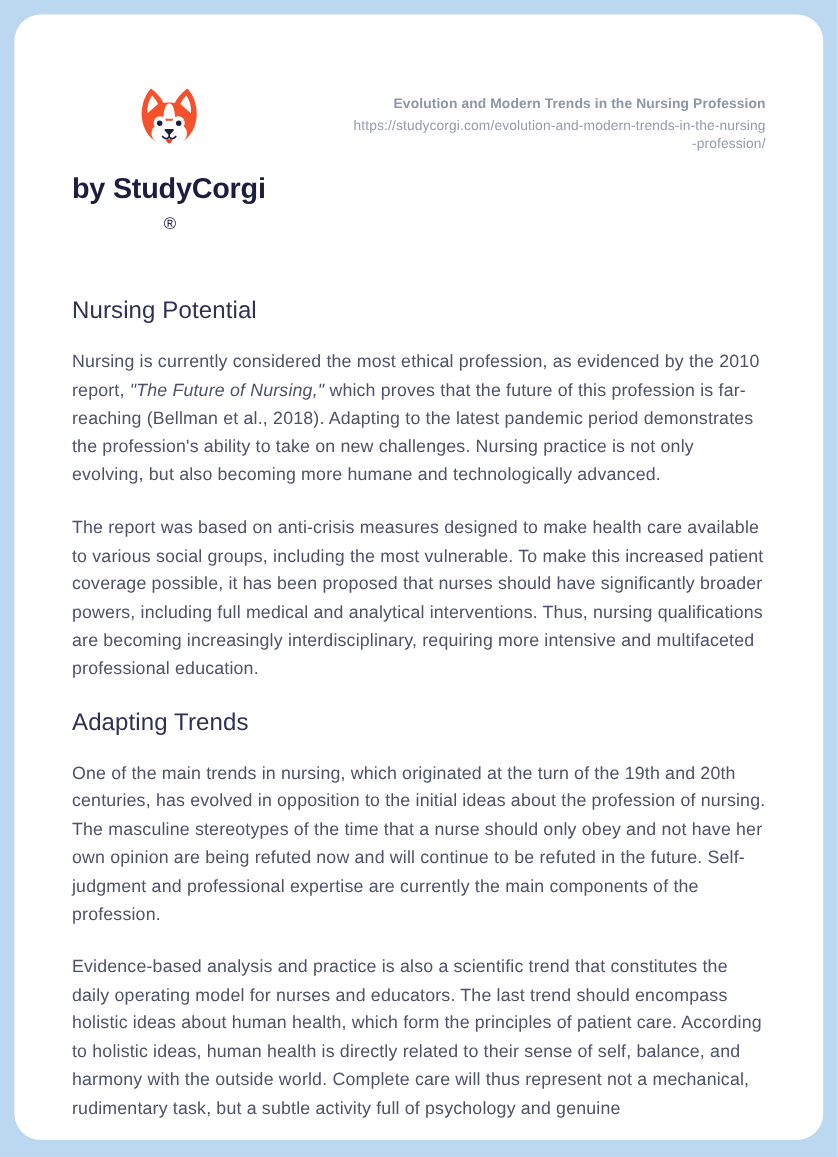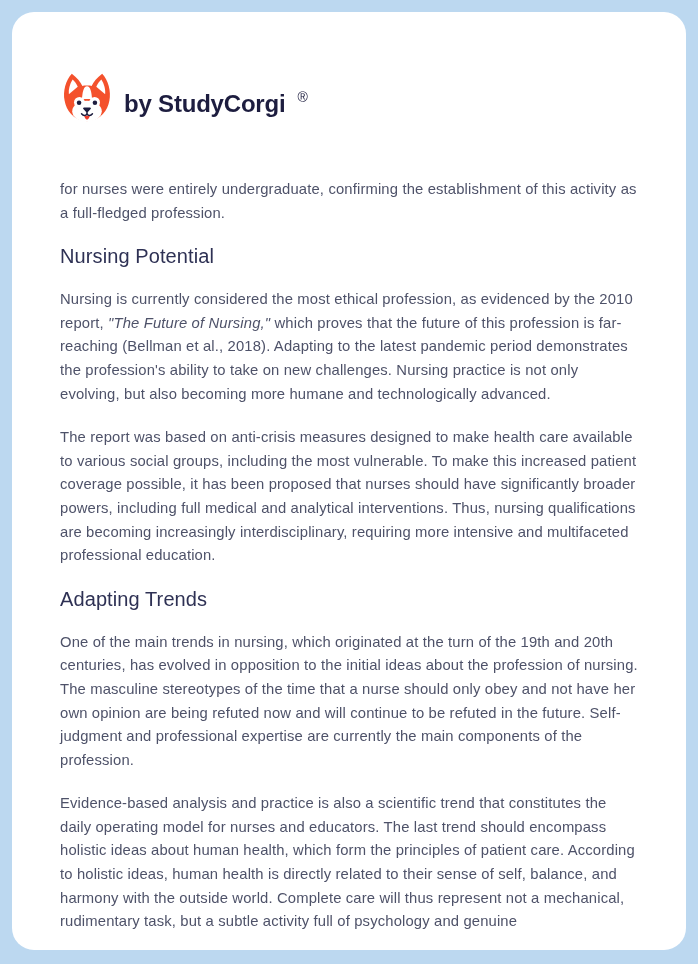--- a/index.html
+++ b/index.html
@@ -40,20 +40,21 @@
   header.doc-header {
     display: flex;
     justify-content: space-between;
     align-items: flex-start;
     margin-bottom: 52px;
   }
   .brand {
     display: flex;
     align-items: center;
     gap: 10px;
+    flex-direction: column;
   }
   .brand svg { display: block; }
   .brand-text {
     font-size: 24px;
     font-weight: 700;
     color: var(--brand-navy);
     letter-spacing: -0.2px;
     line-height: 1;
     padding-top: 10px;
   }
@@ -130,24 +131,27 @@
             <circle class="logo-dark" cx="41.4" cy="36.4" r="2.7"></circle>
             <path class="logo-dark" d="M28.5 42 L 35.5 42 C 36.6 42 37 43 36.3 43.9 L 33.3 47 C 32.6 47.8 31.4 47.8 30.7 47 L 27.7 43.9 C 27 43 27.4 42 28.5 42 Z"></path>
             <path class="logo-stroke" d="M32 46.5 L 32 50"></path>
             <path class="logo-stroke" d="M25.5 49.5 Q 28.8 53.5 32 50 Q 35.2 53.5 38.5 49.5"></path>
             <path class="logo-tongue" d="M28.6 52.5 Q 32 60.5 35.4 52.5 Q 33.8 51.4 32 52.1 Q 30.2 51.4 28.6 52.5 Z"></path>
           </svg>
         </span>
         <span class="brand-text">by StudyCorgi</span>
         <span class="reg-mark">®</span>
       </div>
+      <div class="doc-meta">
+        <div class="doc-title">Evolution and Modern Trends in the Nursing Profession</div>
+        <a class="doc-url" href="#">https://studycorgi.com/evolution-and-modern-trends-in-the-nursing-profession/</a>
+      </div>
     </header>
 
     <main class="article">
-      <p>for nurses were entirely undergraduate, confirming the establishment of this activity as a full-fledged profession.</p>
 
       <h2>Nursing Potential</h2>
       <p><span>Nursing is currently considered the most ethical profession, as evidenced by the 2010 report, </span><em>"The Future of Nursing,"</em><span> which proves that the future of this profession is far-reaching (Bellman et al., 2018). Adapting to the latest pandemic period demonstrates the profession's ability to take on new challenges. Nursing practice is not only evolving, but also becoming more humane and technologically advanced.</span></p>
       <p>The report was based on anti-crisis measures designed to make health care available to various social groups, including the most vulnerable. To make this increased patient coverage possible, it has been proposed that nurses should have significantly broader powers, including full medical and analytical interventions. Thus, nursing qualifications are becoming increasingly interdisciplinary, requiring more intensive and multifaceted professional education.</p>
 
       <h2>Adapting Trends</h2>
       <p>One of the main trends in nursing, which originated at the turn of the 19th and 20th centuries, has evolved in opposition to the initial ideas about the profession of nursing. The masculine stereotypes of the time that a nurse should only obey and not have her own opinion are being refuted now and will continue to be refuted in the future. Self-judgment and professional expertise are currently the main components of the profession.</p>
       <p>Evidence-based analysis and practice is also a scientific trend that constitutes the daily operating model for nurses and educators. The last trend should encompass holistic ideas about human health, which form the principles of patient care. According to holistic ideas, human health is directly related to their sense of self, balance, and harmony with the outside world. Complete care will thus represent not a mechanical, rudimentary task, but a subtle activity full of psychology and genuine</p>
     </main>
 

